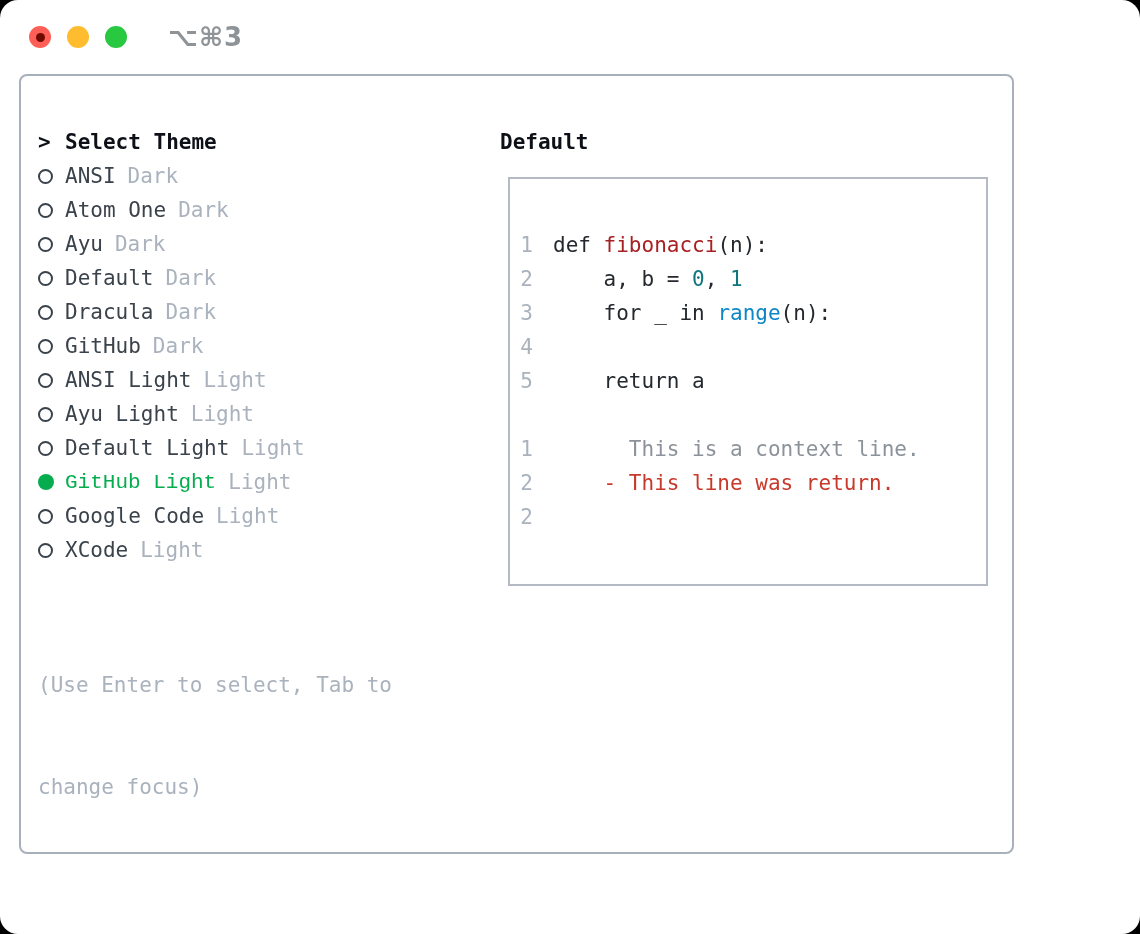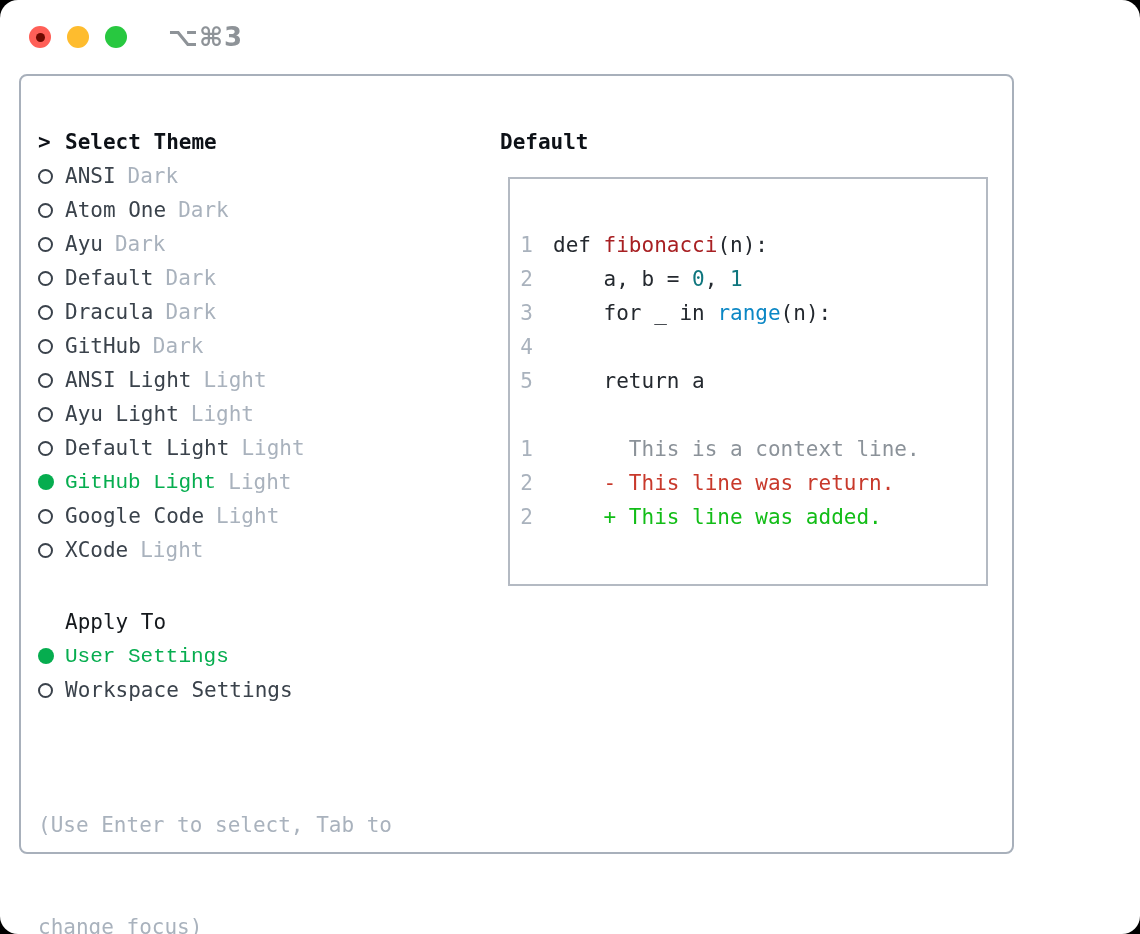--- a/index.html
+++ b/index.html
@@ -198,40 +198,20 @@
           </div>
           <div class="row theme-row">
             <span class="marker">
               <span class="radio"></span>
             </span>
             <span class="t-name">XCode</span>
             <span class="t-tag">Light</span>
           </div>
         </div>
 
-      <div class="apply-block">
-        <div class="row">
-          <span class="marker"></span>
-          <span class="apply-label">Apply To</span>
-        </div>
-        <div id="apply-list">
-            <div class="row theme-row sel">
-              <span class="marker">
-                <span class="radio sel"></span>
-              </span>
-              <span class="t-name">User Settings</span>
-            </div>
-            <div class="row theme-row">
-              <span class="marker">
-                <span class="radio"></span>
-              </span>
-              <span class="t-name">Workspace Settings</span>
-            </div>
-          </div>
-      </div>
 
       <div class="hint">
         <div>(Use Enter to select, Tab to</div>
         <div>change focus)</div>
       </div>
     </div>
 
     <div class="right-col">
       <div class="preview-header">Default</div>
       <div class="preview-box">
@@ -261,20 +241,19 @@
             <div class="cl">
               <span class="ln">1</span>
               <span class="ct diff-context">      This is a context line.</span>
             </div>
             <div class="cl">
               <span class="ln">2</span>
               <span class="ct diff-deleted">    - This line was return.</span>
             </div>
             <div class="cl">
               <span class="ln">2</span>
-              <span class="ct diff-added">    + This line was added.</span>
             </div>
           </div>
       </div>
     </div>
 
   </div>
 </div>
 
 </body></html>

